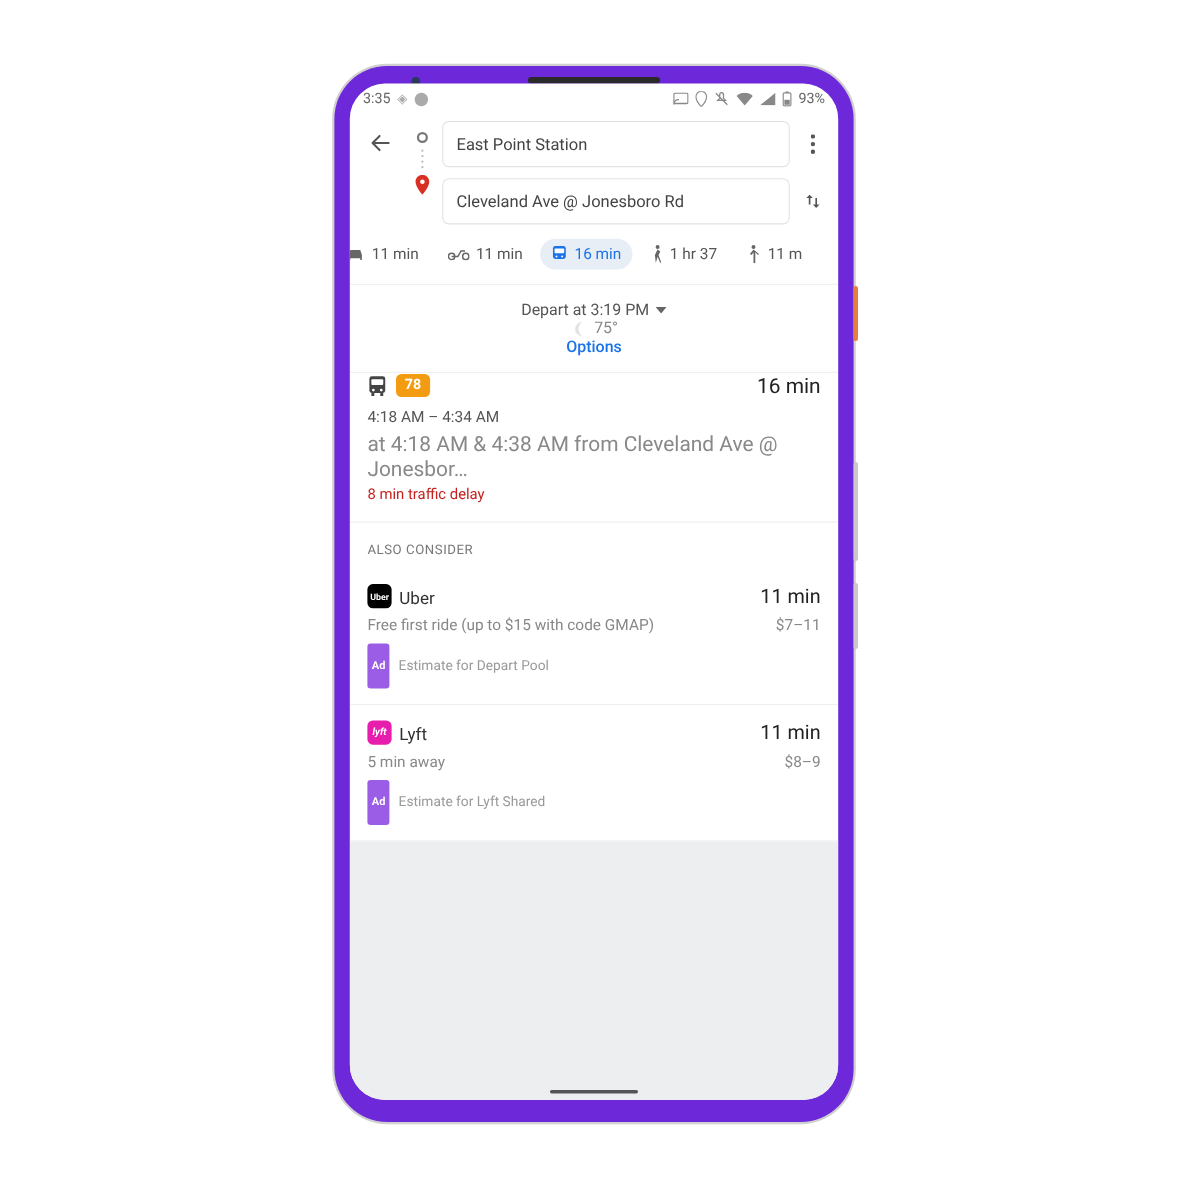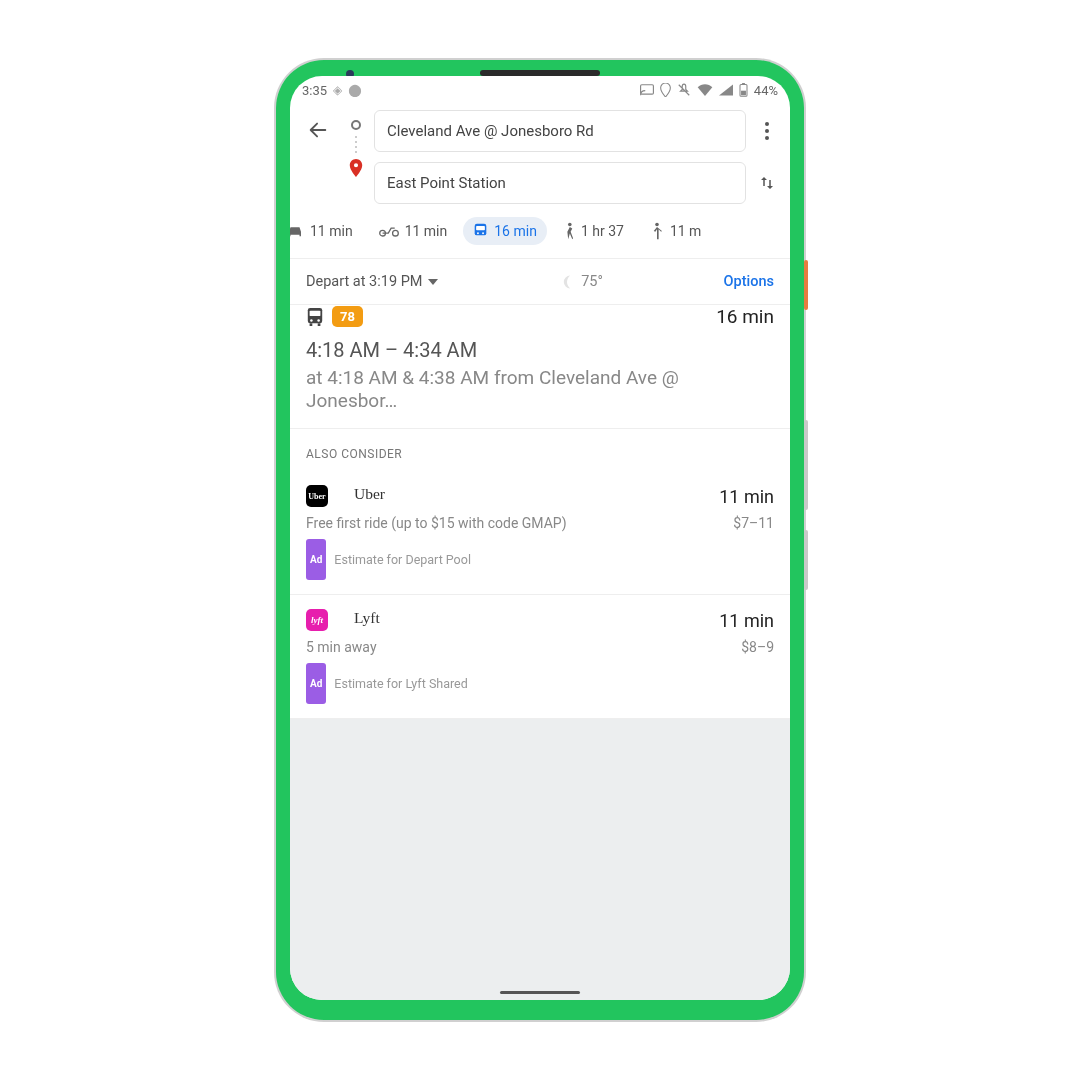--- a/index.html
+++ b/index.html
@@ -3,22 +3,22 @@
 <meta charset="utf-8">
 <style>
   * { box-sizing: border-box; margin: 0; padding: 0; }
   body {
     width: 1080px; height: 1080px;
     background: #fff;
     font-family: Roboto, Arial, sans-serif;
     display: flex; align-items: center; justify-content: center;
   }
   .phone {
-    width: 528px; height: 960px;
-    background: #22c55e;
+    width: 472px; height: 960px;
+    background: #6d28d9;
     border-radius: 48px;
     padding: 16px 14px 20px 14px;
     box-shadow: 0 0 0 2px #d0d0d0;
     position: relative;
   }
   .side-btn { position: absolute; right: -4px; background: #c9c9c9; width: 4px; border-radius: 2px; }
   .side-btn.orange { background: #e77c40; top: 200px; height: 50px; }
   .side-btn.b1 { top: 360px; height: 90px; }
   .side-btn.b2 { top: 470px; height: 60px; }
   .earpiece { position:absolute; top:10px; left:50%; transform:translateX(-50%); width:120px; height:6px; background:#2a2a2a; border-radius:3px;}
@@ -50,38 +50,38 @@
   .input-box { border:1px solid #e2e2e2; border-radius:6px; height:42px; display:flex; align-items:center; padding:0 12px; font-size:15px; color:#444;}
   .menu-col { width:30px; display:flex; align-items:center; justify-content:center;}
 
   .mode-tabs { display:flex; align-items:center; gap:6px; padding:8px 6px 12px 6px; overflow:hidden; font-size:14px; color:#555; border-bottom:1px solid #eee;}
   .mode { display:flex; align-items:center; gap:6px; padding:6px 10px; border-radius:18px; white-space:nowrap;}
   .mode.selected { background:#e8eef6; color:#1a73e8;}
   .mode svg { display:block; }
   .mode.cut-left { margin-left:-20px;}
   .mode.cut-right { margin-right:-24px;}
 
-  .subbar { display:flex; align-items:center; justify-content:space-between; padding:14px 16px; border-bottom:1px solid #eee; font-size:14.5px; color:#555;}
+  .subbar { display:flex; align-items:center; justify-content:space-between; padding:14px 16px; border-bottom:1px solid #eee; font-size:14.5px; color:#555;flex-direction:column;}
   .depart { display:flex; align-items:center; gap:6px; }
   .weather { display:flex; align-items:center; gap:6px; color:#888;}
   .options-link { color:#1a73e8; font-weight:500;}
 
   .section-label { font-size:12px; color:#777; letter-spacing:.5px; padding:18px 16px 10px 16px;}
   .route { padding:0 16px 16px 16px; border-bottom:1px solid #eee;}
   .route-top { display:flex; justify-content:space-between; align-items:center;}
   .route-left { display:flex; align-items:flex-end; gap:8px;}
   .route-badge { background:#f39c12; color:#fff; font-weight:700; font-size:13px; padding:3px 8px; border-radius:5px;}
   .route-dur { font-size:19px; color:#222; font-weight:400;}
-  .route-time { font-size:20px; color:#555; margin-top:10px;}
+  .route-time { font-size:14px; color:#555; margin-top:10px;}
   .route-detail { font-size:19px; color:#888; margin-top:4px;}
   .route-delay { font-size:13.5px; color:#c5221f; margin-top:4px;}
 
   .ride { padding:14px 16px; border-bottom:1px solid #eee;}
   .ride-top { display:flex; justify-content:space-between; align-items:center;}
-  .ride-left { display:flex; align-items:flex-start; gap:26px;font-family:Liberation Serif, serif;}
+  .ride-left { display:flex; align-items:flex-end; gap:7px;}
   .ride-logo { width:22px; height:22px; border-radius:5px; display:flex; align-items:center; justify-content:center; font-size:8px; font-weight:700; color:#fff;}
   .ride-logo.uber { background:#000;}
   .ride-logo.lyft { background:#e71ead;}
   .ride-name { font-size:15.5px; color:#333;}
   .ride-dur { font-size:18px; color:#222;}
   .ride-row2 { display:flex; justify-content:space-between; margin-top:8px; font-size:14px; color:#888;}
   .ad-row { display:flex; align-items:center; gap:8px; margin-top:8px;}
   .ad-badge { background:#9b5de5; color:#fff; font-size:10px; font-weight:700; padding:15px 4px; border-radius:3px;}
   .ad-text { font-size:12.5px; color:#999;}
 
@@ -121,21 +121,21 @@
             <path d="M12 18L1 5C7-1 17-1 23 5z" fill="#888"></path>
           </svg>
         <svg width="14" height="12" viewBox="0 0 20 16">
             <path d="M0 16h20V0z" fill="#888"></path>
           </svg>
         <svg width="9" height="14" viewBox="0 0 12 20">
             <rect x="1" y="2" width="10" height="17" rx="1.5" fill="none" stroke="#888" stroke-width="1.5"></rect>
             <rect x="4" y="0" width="4" height="2" fill="#888"></rect>
             <rect x="2.5" y="11" width="7" height="6.5" fill="#888"></rect>
           </svg>
-        <span>44%</span>
+        <span>93%</span>
       </div>
     </div>
 
     <div class="dir-header">
       <div class="back-btn">
         <svg width="22" height="22" viewBox="0 0 24 24">
             <path d="M20 12H4m0 0l7-7M4 12l7 7" stroke="#555" stroke-width="2" fill="none" stroke-linecap="round" stroke-linejoin="round"></path>
           </svg>
       </div>
       <div class="loc-col">
@@ -147,24 +147,24 @@
             <span></span>
           </div>
         <div class="loc-pin">
           <svg width="14" height="18" viewBox="0 0 20 26">
               <path d="M10 0C5 0 1 4 1 9c0 7 9 17 9 17s9-10 9-17c0-5-4-9-9-9zm0 12a3 3 0 110-6 3 3 0 010 6z" fill="#d93025"></path>
             </svg>
         </div>
       </div>
       <div class="inputs">
         <div class="input-box">
+          <span>East Point Station</span>
+        </div>
+        <div class="input-box">
           <span>Cleveland Ave @ Jonesboro Rd</span>
-        </div>
-        <div class="input-box">
-          <span>East Point Station</span>
         </div>
       </div>
       <div style="display:flex; flex-direction:column; justify-content:space-between; height:94px;">
         <div class="menu-col" style="height:42px;">
           <svg width="4" height="18" viewBox="0 0 4 18">
               <circle cx="2" cy="2" r="2" fill="#555"></circle>
               <circle cx="2" cy="9" r="2" fill="#555"></circle>
               <circle cx="2" cy="16" r="2" fill="#555"></circle>
             </svg>
         </div>
@@ -244,20 +244,21 @@
               <circle cx="14" cy="15" r="1.4" fill="#fff"></circle>
               <rect x="4" y="18" width="3" height="3" fill="#444"></rect>
               <rect x="13" y="18" width="3" height="3" fill="#444"></rect>
             </svg>
           <span class="route-badge">78</span>
         </div>
         <div class="route-dur">16 min</div>
       </div>
       <div class="route-time">4:18 AM – 4:34 AM</div>
       <div class="route-detail">at 4:18 AM &amp; 4:38 AM from Cleveland Ave @ Jonesbor…</div>
+      <div class="route-delay">8 min traffic delay</div>
     </div>
 
     <div class="section-label">ALSO CONSIDER</div>
 
     <div class="ride">
       <div class="ride-top">
         <div class="ride-left">
           <div class="ride-logo uber">Uber</div>
           <span class="ride-name">Uber</span>
         </div>

